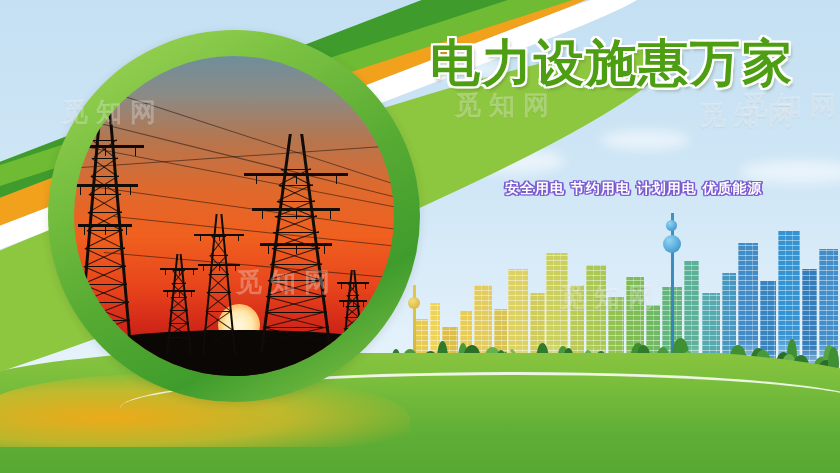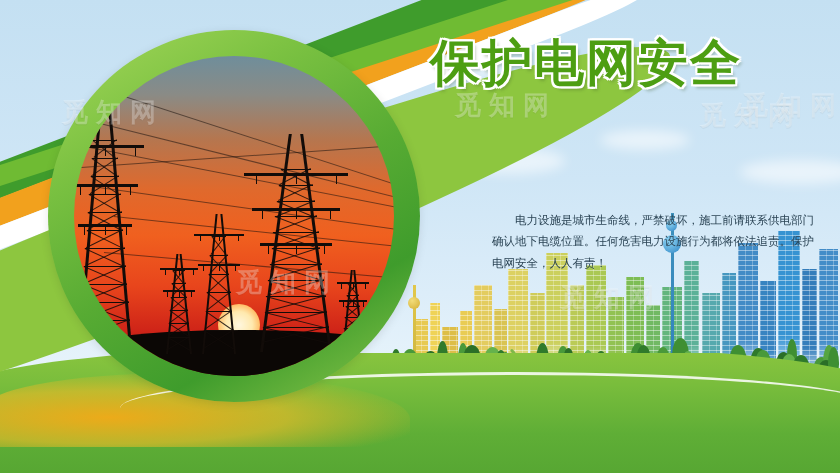--- a/index.html
+++ b/index.html
@@ -686,25 +686,25 @@
         <div class="wire" style="left: -10px; top: 86px; width: 360px; transform: rotate(11deg);"></div>
         <div class="wire" style="left: -10px; top: 126px; width: 360px; transform: rotate(8deg);"></div>
         <div class="wire" style="left: 20px; top: 30px; width: 330px; transform: rotate(18deg);"></div>
         <div class="wire" style="left: 40px; top: 160px; width: 300px; transform: rotate(6deg);"></div>
         <div class="wire" style="left: 30px; top: 196px; width: 300px; transform: rotate(5deg);"></div>
         <div class="wire" style="left: -6px; top: 112px; width: 340px; transform: rotate(-4deg);"></div>
       </div>
   </div>
 
   <div id="headline">
-    <div class="hl hl1">保护电网安全</div>
+    <div class="hl hl1">电力设施惠万家</div>
   </div>
 
-
-  <div id="body-copy">电力设施是城市生命线，严禁破坏，施工前请联系供电部门确认地下电缆位置。任何危害电力设施行为都将依法追责。保护电网安全，人人有责！</div>
+  <div id="subbar">安全用电 节约用电 计划用电 优质能源</div>
+
 
   <div id="wm-layer">
       <div class="wm" style="left: 62px; top: 95px;">觅知网</div>
       <div class="wm" style="left: 236px; top: 265px;">觅知网</div>
       <div class="wm" style="left: 455px; top: 88px;">觅知网</div>
       <div class="wm" style="left: 742px; top: 88px;">觅知网</div>
       <div class="wm" style="left: 560px; top: 280px;">觅知网</div>
       <div class="wm" style="left: 700px; top: 98px;">觅知网</div>
     </div>
 </div>

